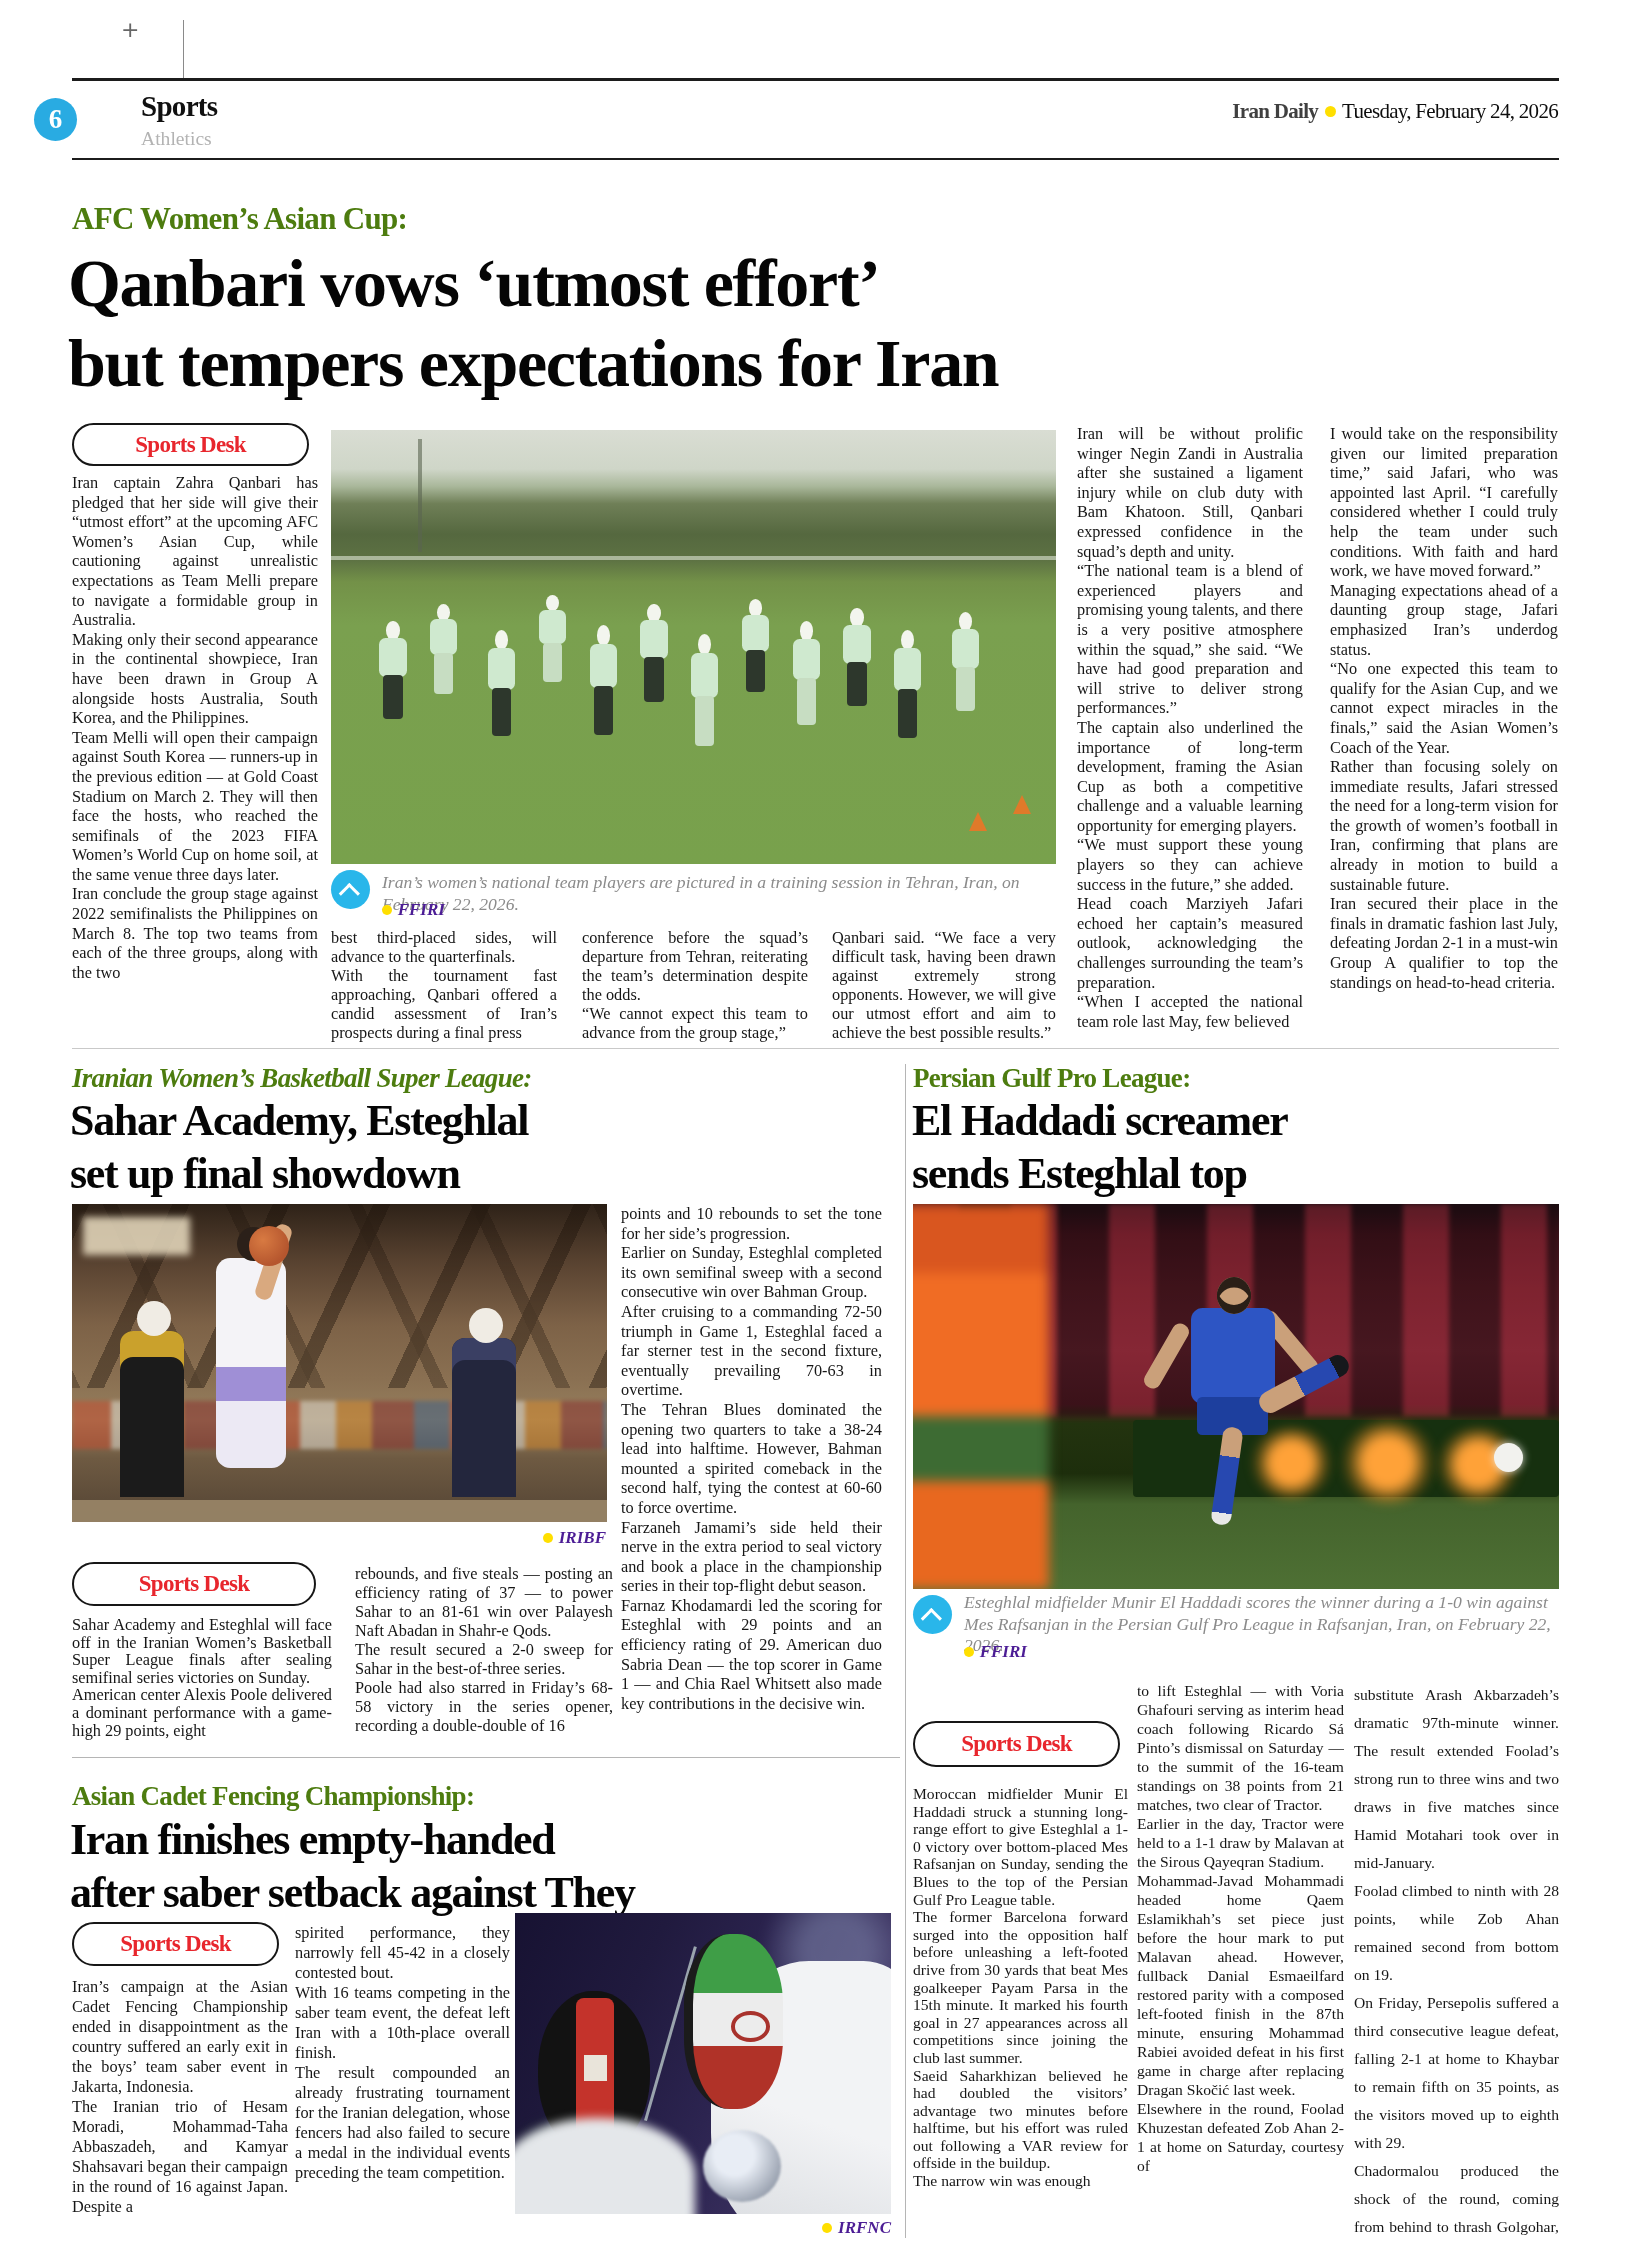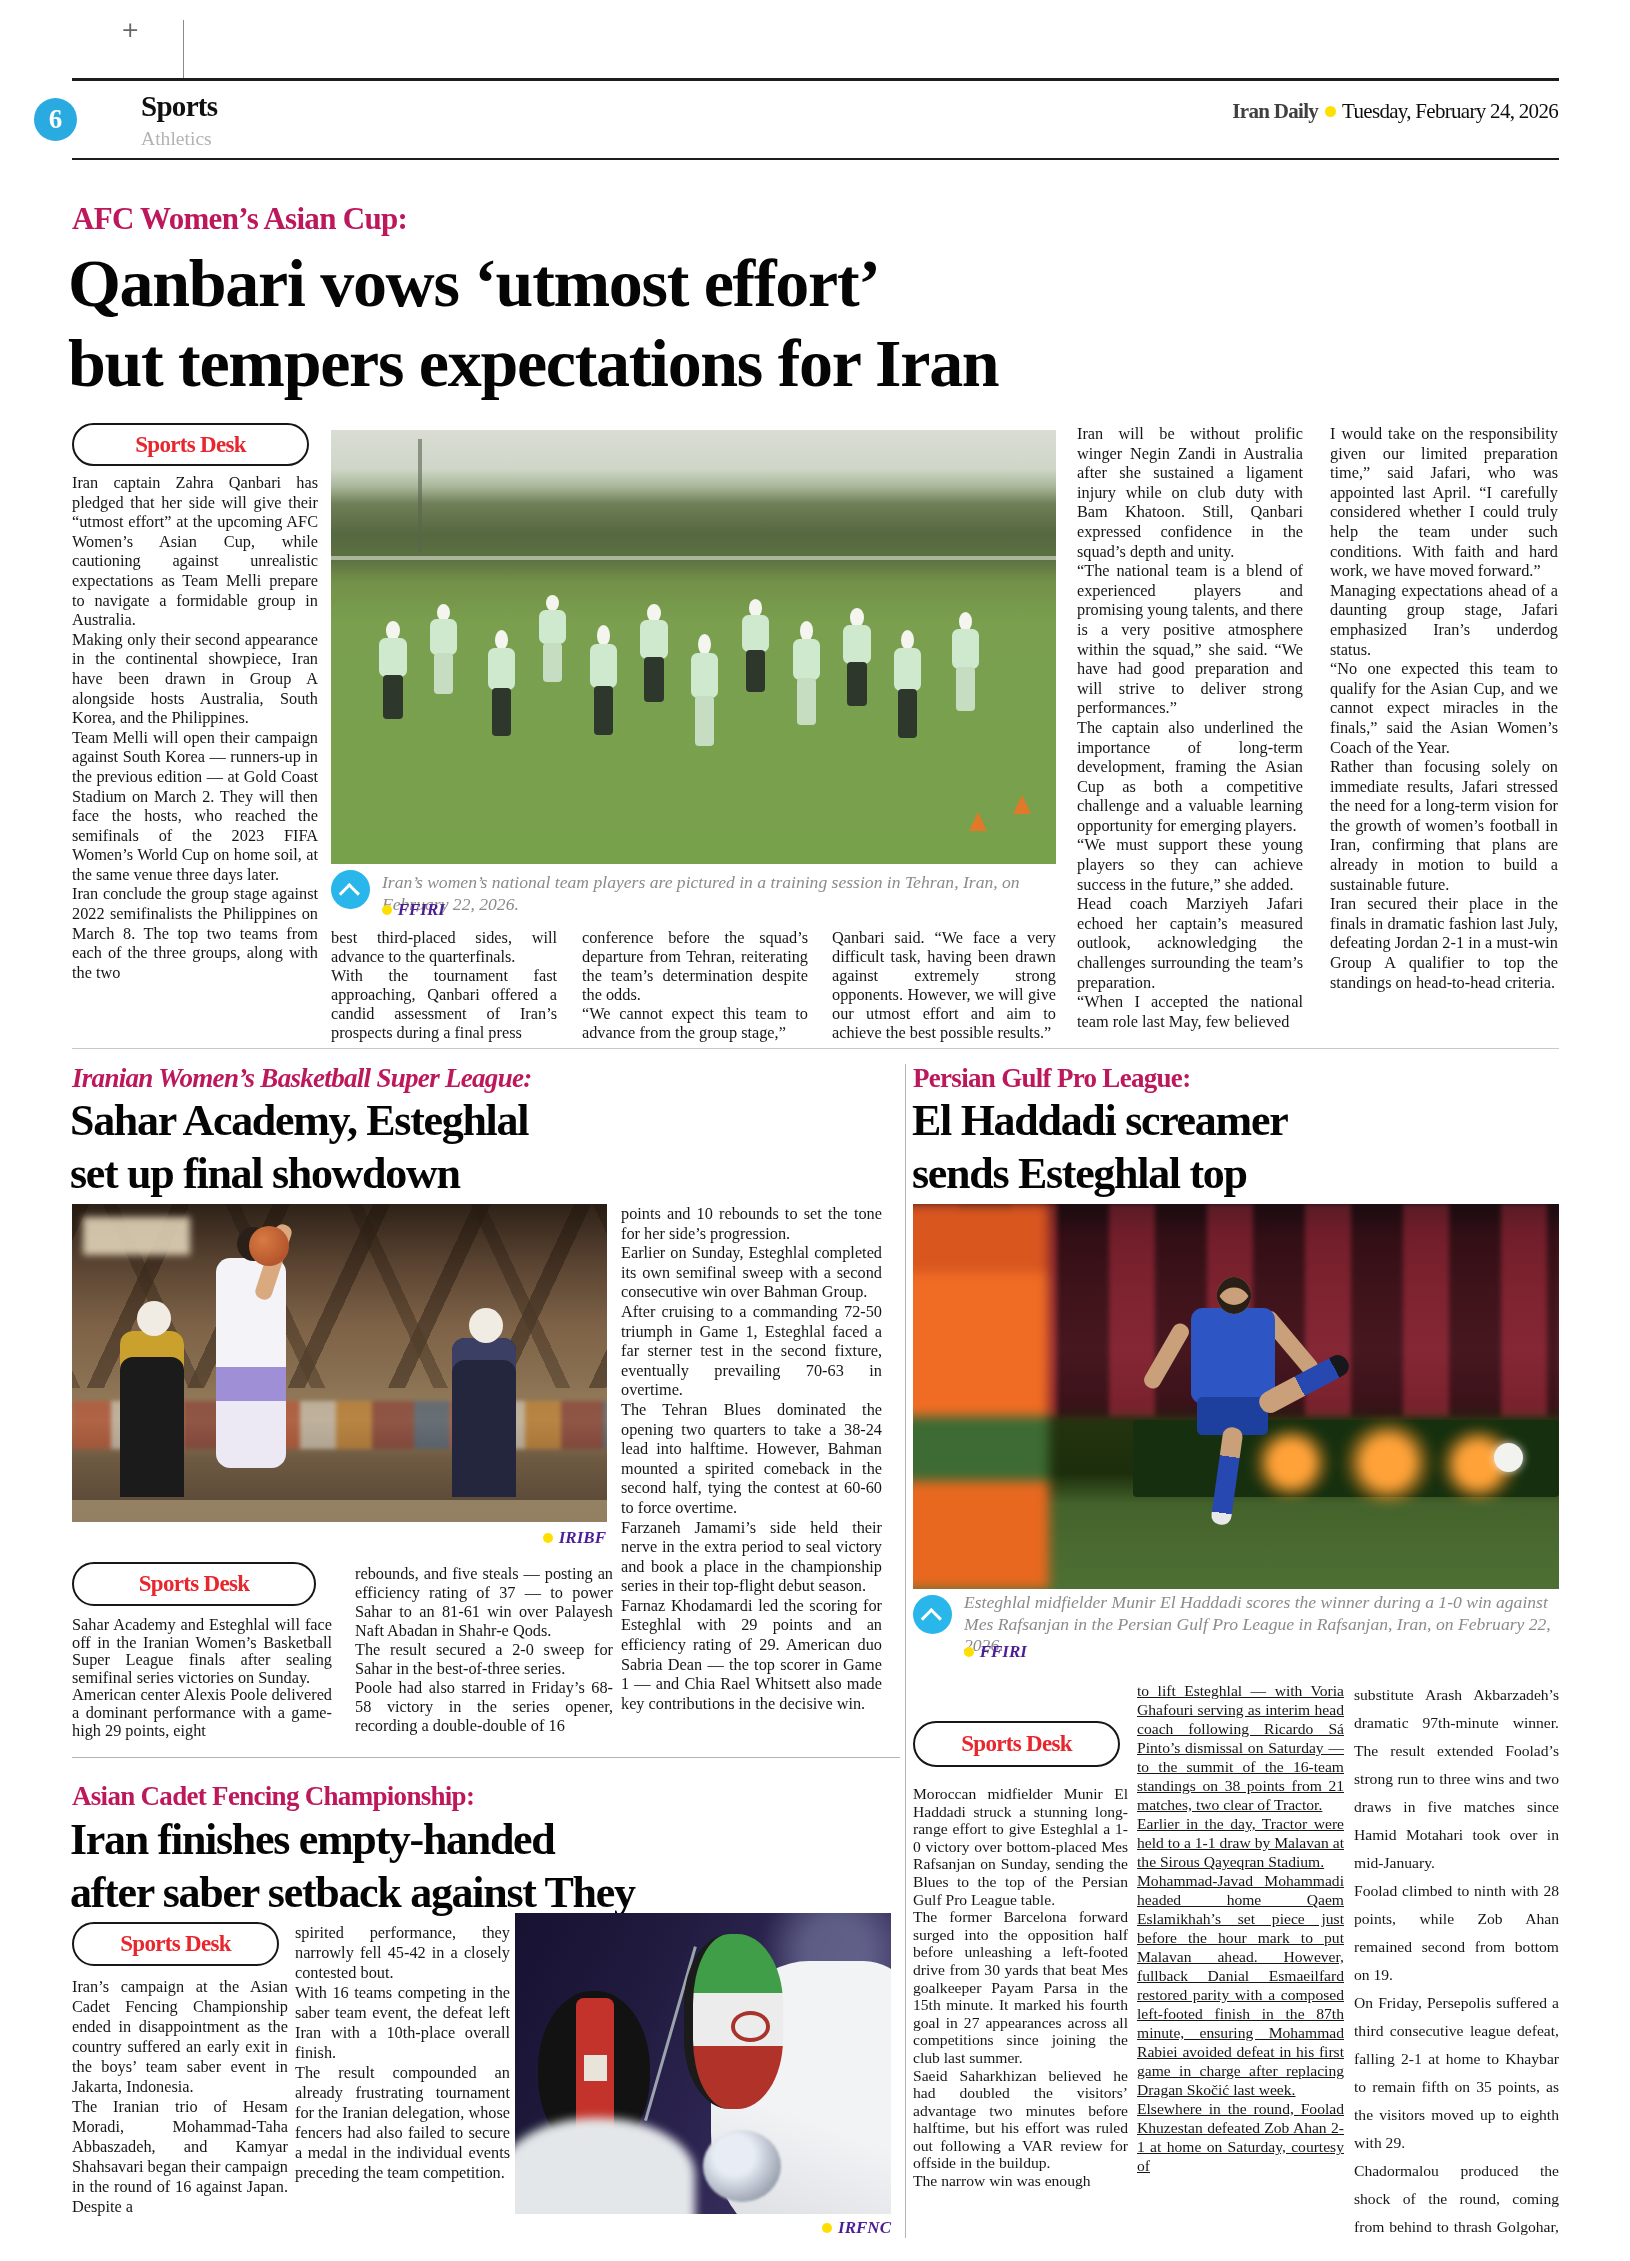--- a/index.html
+++ b/index.html
@@ -18,21 +18,21 @@
            font-size:27px;font-weight:bold;}
   .section-title{position:absolute;font-size:29px;font-weight:bold;color:#101010;letter-spacing:-0.7px;}
   .section-sub{position:absolute;font-size:19.6px;color:#b3b3b3;}
   .masthead-row{position:absolute;display:flex;align-items:center;gap:6.5px;}
   .masthead{font-size:21px;font-weight:bold;color:#404040;letter-spacing:-0.7px;}
   .datetext{font-size:21px;color:#0d0d0d;letter-spacing:-0.7px;}
   .dot{display:inline-block;border-radius:50%;background:#ffdf00;}
   .dot.sm{width:9.8px;height:9.8px;}
   .dot.md{width:11px;height:11px;}
   
-  .kicker{position:absolute;font-weight:bold;color:#be185d;letter-spacing:-0.7px;white-space:pre-line;}
+  .kicker{position:absolute;font-weight:bold;color:#4d7c0f;letter-spacing:-0.7px;white-space:pre-line;}
   .headline{position:absolute;font-weight:bold;color:#050505;letter-spacing:-1.3px;white-space:pre-line;}
   .deskpill{position:absolute;border:2px solid #161616;border-radius:651px;
             display:flex;align-items:center;justify-content:center;}
   .deskpill span{color:#e8262d;font-weight:bold;font-size:23px;letter-spacing:-0.7px;}
   .bodycol{position:absolute;font-size:16.3px;line-height:19.6px;text-align:justify;
            white-space:pre-line;overflow:hidden;color:#161616;}
   .caption{position:absolute;font-style:italic;color:#8b8b8b;font-size:17.6px;line-height:21.5px;
            white-space:pre-line;}
   .creditrow{position:absolute;display:flex;align-items:center;gap:5.9px;}
   .creditrow .cr{font-size:17px;font-weight:bold;font-style:italic;color:#4c1d95;}
@@ -324,21 +324,21 @@
   <span class="dot sm"></span>
   <span class="cr">FFIRI</span>
 </div>
 <div class="deskpill" style="left:913px;top:1721px;width:203px;height:42px;">
   <span>Sports Desk</span>
 </div>
 <div class="bodycol" style="left:913px;top:1785px;width:215px;height:458px;font-size:15.6px;line-height:17.6px;">Moroccan midfielder Munir El Haddadi struck a stunning long-range effort to give Esteghlal a 1-0 victory over bottom-placed Mes Rafsanjan on Sunday, sending the Blues to the top of the Persian Gulf Pro League table.
 The former Barcelona forward surged into the opposition half before unleashing a left-footed drive from 30 yards that beat Mes goalkeeper Payam Parsa in the 15th minute. It marked his fourth goal in 27 appearances across all competitions since joining the club last summer.
 Saeid Saharkhizan believed he had doubled the visitors’ advantage two minutes before halftime, but his effort was ruled out following a VAR review for offside in the buildup.
 The narrow win was enough</div>
-<div class="bodycol" style="left:1137px;top:1681px;width:207px;height:558px;font-size:15.6px;line-height:19px;text-decoration:underline;">to lift Esteghlal — with Voria Ghafouri serving as interim head coach following Ricardo Sá Pinto’s dismissal on Saturday — to the summit of the 16-team standings on 38 points from 21 matches, two clear of Tractor.
+<div class="bodycol" style="left:1137px;top:1681px;width:207px;height:558px;font-size:15.6px;line-height:19px;">to lift Esteghlal — with Voria Ghafouri serving as interim head coach following Ricardo Sá Pinto’s dismissal on Saturday — to the summit of the 16-team standings on 38 points from 21 matches, two clear of Tractor.
 Earlier in the day, Tractor were held to a 1-1 draw by Malavan at the Sirous Qayeqran Stadium.
 Mohammad-Javad Mohammadi headed home Qaem Eslamikhah’s set piece just before the hour mark to put Malavan ahead. However, fullback Danial Esmaeilfard restored parity with a composed left-footed finish in the 87th minute, ensuring Mohammad Rabiei avoided defeat in his first game in charge after replacing Dragan Skočić last week.
 Elsewhere in the round, Foolad Khuzestan defeated Zob Ahan 2-1 at home on Saturday, courtesy of</div>
 <div class="bodycol" style="left:1354px;top:1681px;width:205px;height:558px;font-size:15.6px;line-height:28px;">substitute Arash Akbarzadeh’s dramatic 97th-minute winner. The result extended Foolad’s strong run to three wins and two draws in five matches since Hamid Motahari took over in mid-January.
 Foolad climbed to ninth with 28 points, while Zob Ahan remained second from bottom on 19.
 On Friday, Persepolis suffered a third consecutive league defeat, falling 2-1 at home to Khaybar to remain fifth on 35 points, as the visitors moved up to eighth with 29.
 Chadormalou produced the shock of the round, coming from behind to thrash Golgohar, which led the table before Sunday’s games,  5-1 at home. Fajr Sepasi edged Shams Azar 1-0 in Shiraz, while Iralco and Paykan shared the spoils in a 1-1 draw in Arak.</div>
 
 <div class="kicker" style="left:72px;top:1781px;font-size:27px;">Asian Cadet Fencing Championship:</div>
 <div class="headline" style="left:70px;top:1813px;font-size:44px;line-height:53px;width:848px;">Iran finishes empty-handed

